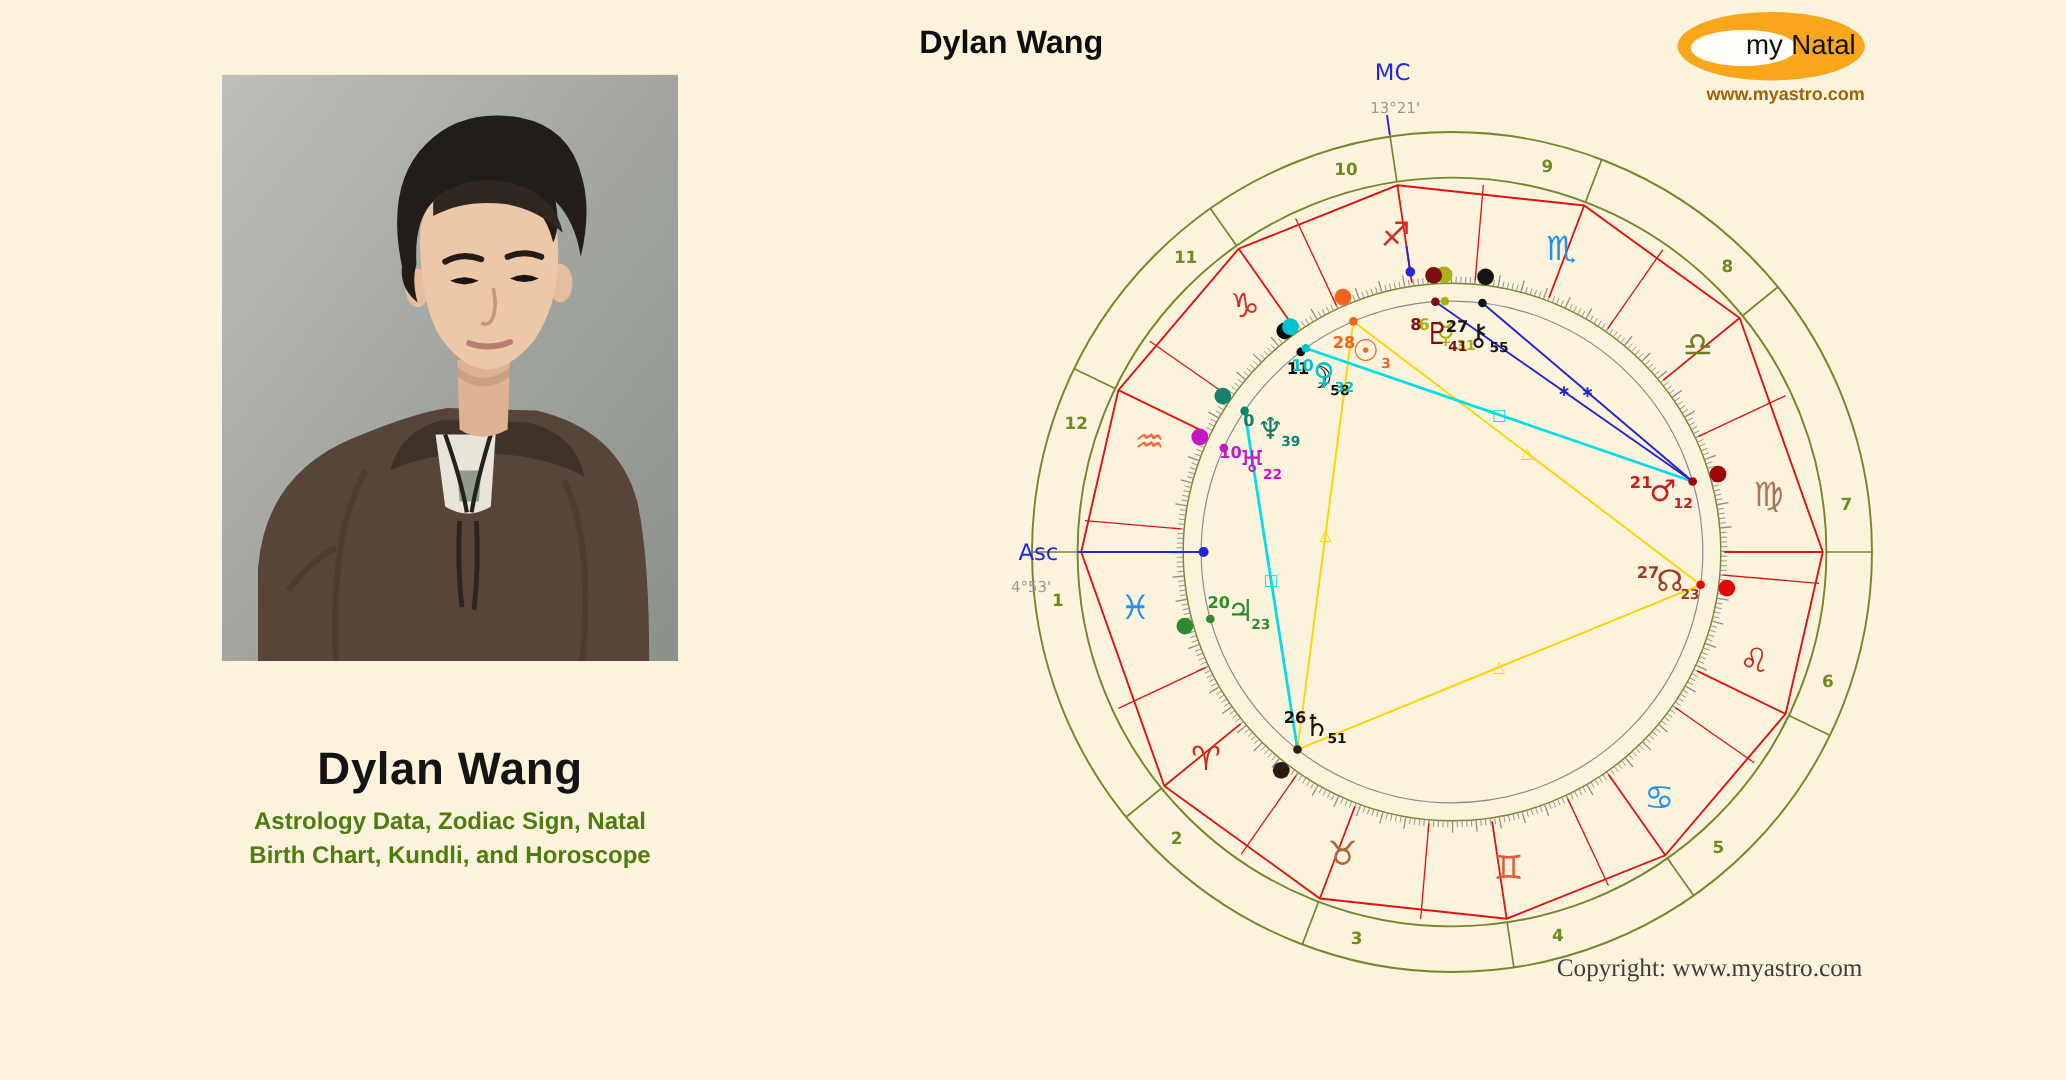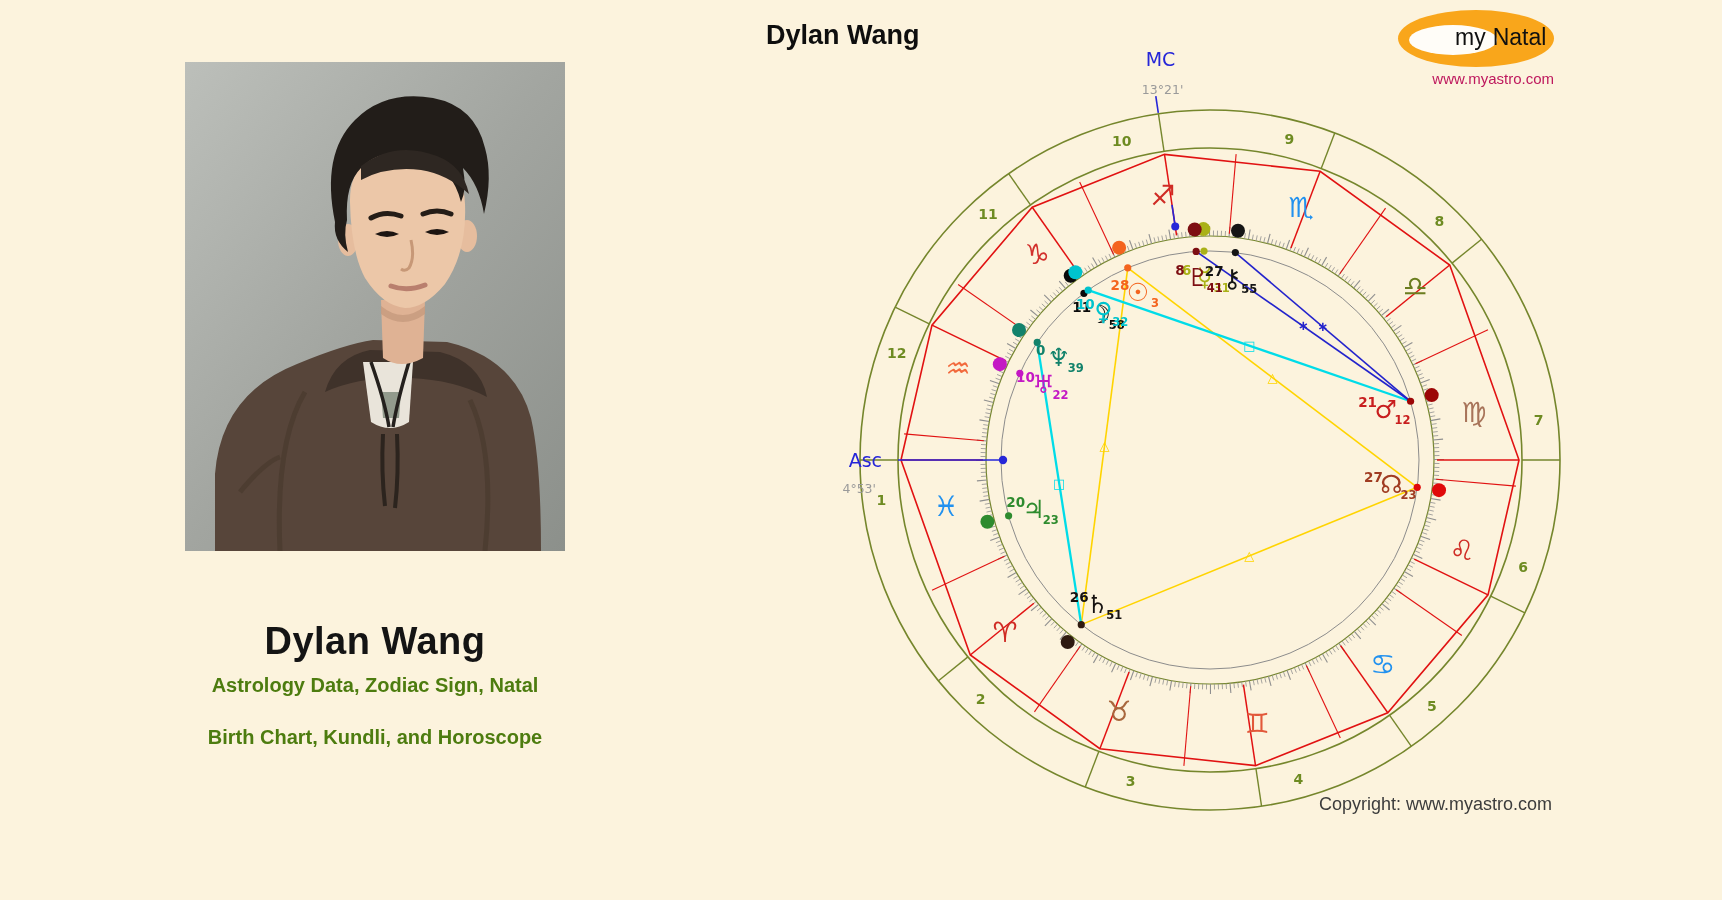--- a/index.html
+++ b/index.html
@@ -8,34 +8,34 @@
     background:#fcf3dd;
     font-family:"Liberation Sans",sans-serif;color:#111;
   }
   .abs{position:absolute;}
   
   #portrait{left:185px;top:62px;width:380px;height:489px;overflow:hidden;}
   #person-name{left:95px;top:620px;width:560px;text-align:center;
     font-size:38px;font-weight:bold;color:#141414;letter-spacing:.5px;}
   .subtitle{left:95px;width:560px;text-align:center;font-size:20px;font-weight:bold;color:#4d7c0f;}
   #subtitle1{top:674px;}
-  #subtitle2{top:726px;}
+  #subtitle2{top:702px;}
   
   #chart-title{left:766px;top:20px;font-size:27px;font-weight:bold;color:#0e0e0e;}
   
   #logo{left:1396px;top:6px;width:162px;height:86px;}
   #logo-ellipse{left:2px;top:4px;width:156px;height:57px;background:#f9a61b;border-radius:50%;}
   #logo-white{left:13px;top:19px;width:88px;height:30px;background:#fffdf8;border-radius:50%;}
   #logo-text{left:13px;top:0;width:158px;height:62px;display:flex;align-items:center;
     font-size:23px;color:#101010;}
   #logo-text .my{margin-left:46px;}
   #logo-text .astro{margin-left:7px;}
-  #site-url{top:64px;left:0;width:158px;text-align:right;font-size:15px;color:#be185d;}
+  #site-url{top:64px;left:0;width:158px;text-align:right;font-size:15px;color:#a16207;font-weight:bold;}
   
-  #copyright{left:1150px;top:794px;width:402px;text-align:right;font-size:18px;color:#3c3c3c;}
+  #copyright{left:1150px;top:794px;width:402px;text-align:right;font-size:21px;color:#3c3c3c;font-family:Liberation Serif, serif;}
   #wheel-svg{left:0;top:0;}
 </style>
 </head>
 <body>
 
 <div class="abs" id="portrait">
   <svg width="380" height="489" viewBox="0 0 380 489">
     <defs>
       <linearGradient id="bgGrad" x1="0" y1="0" x2="1" y2="1">
         <stop offset="0" stop-color="#bcbfba"></stop>

